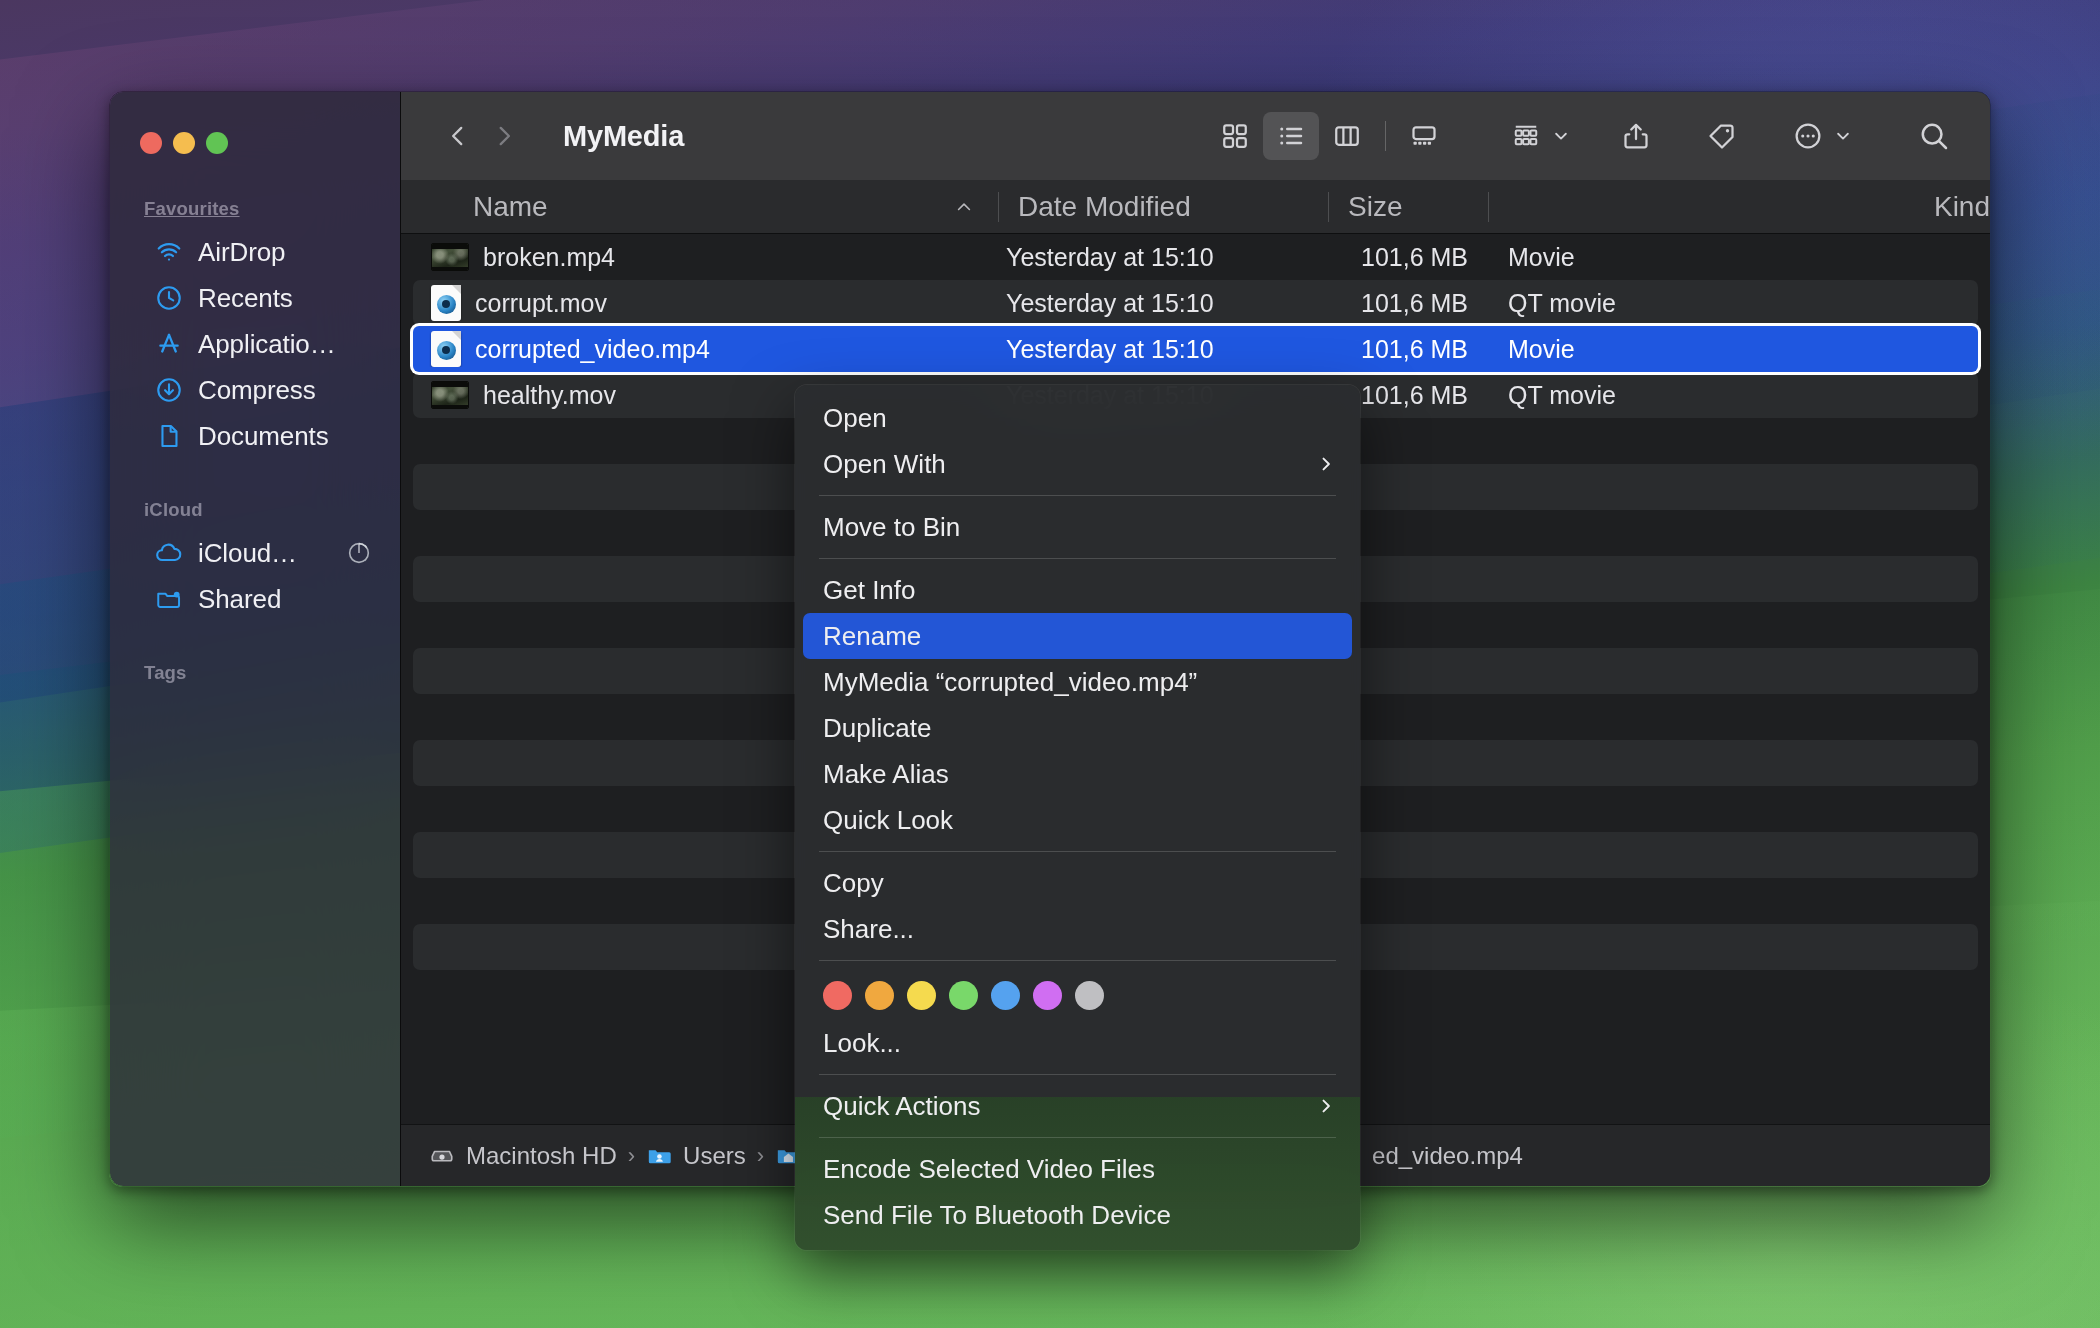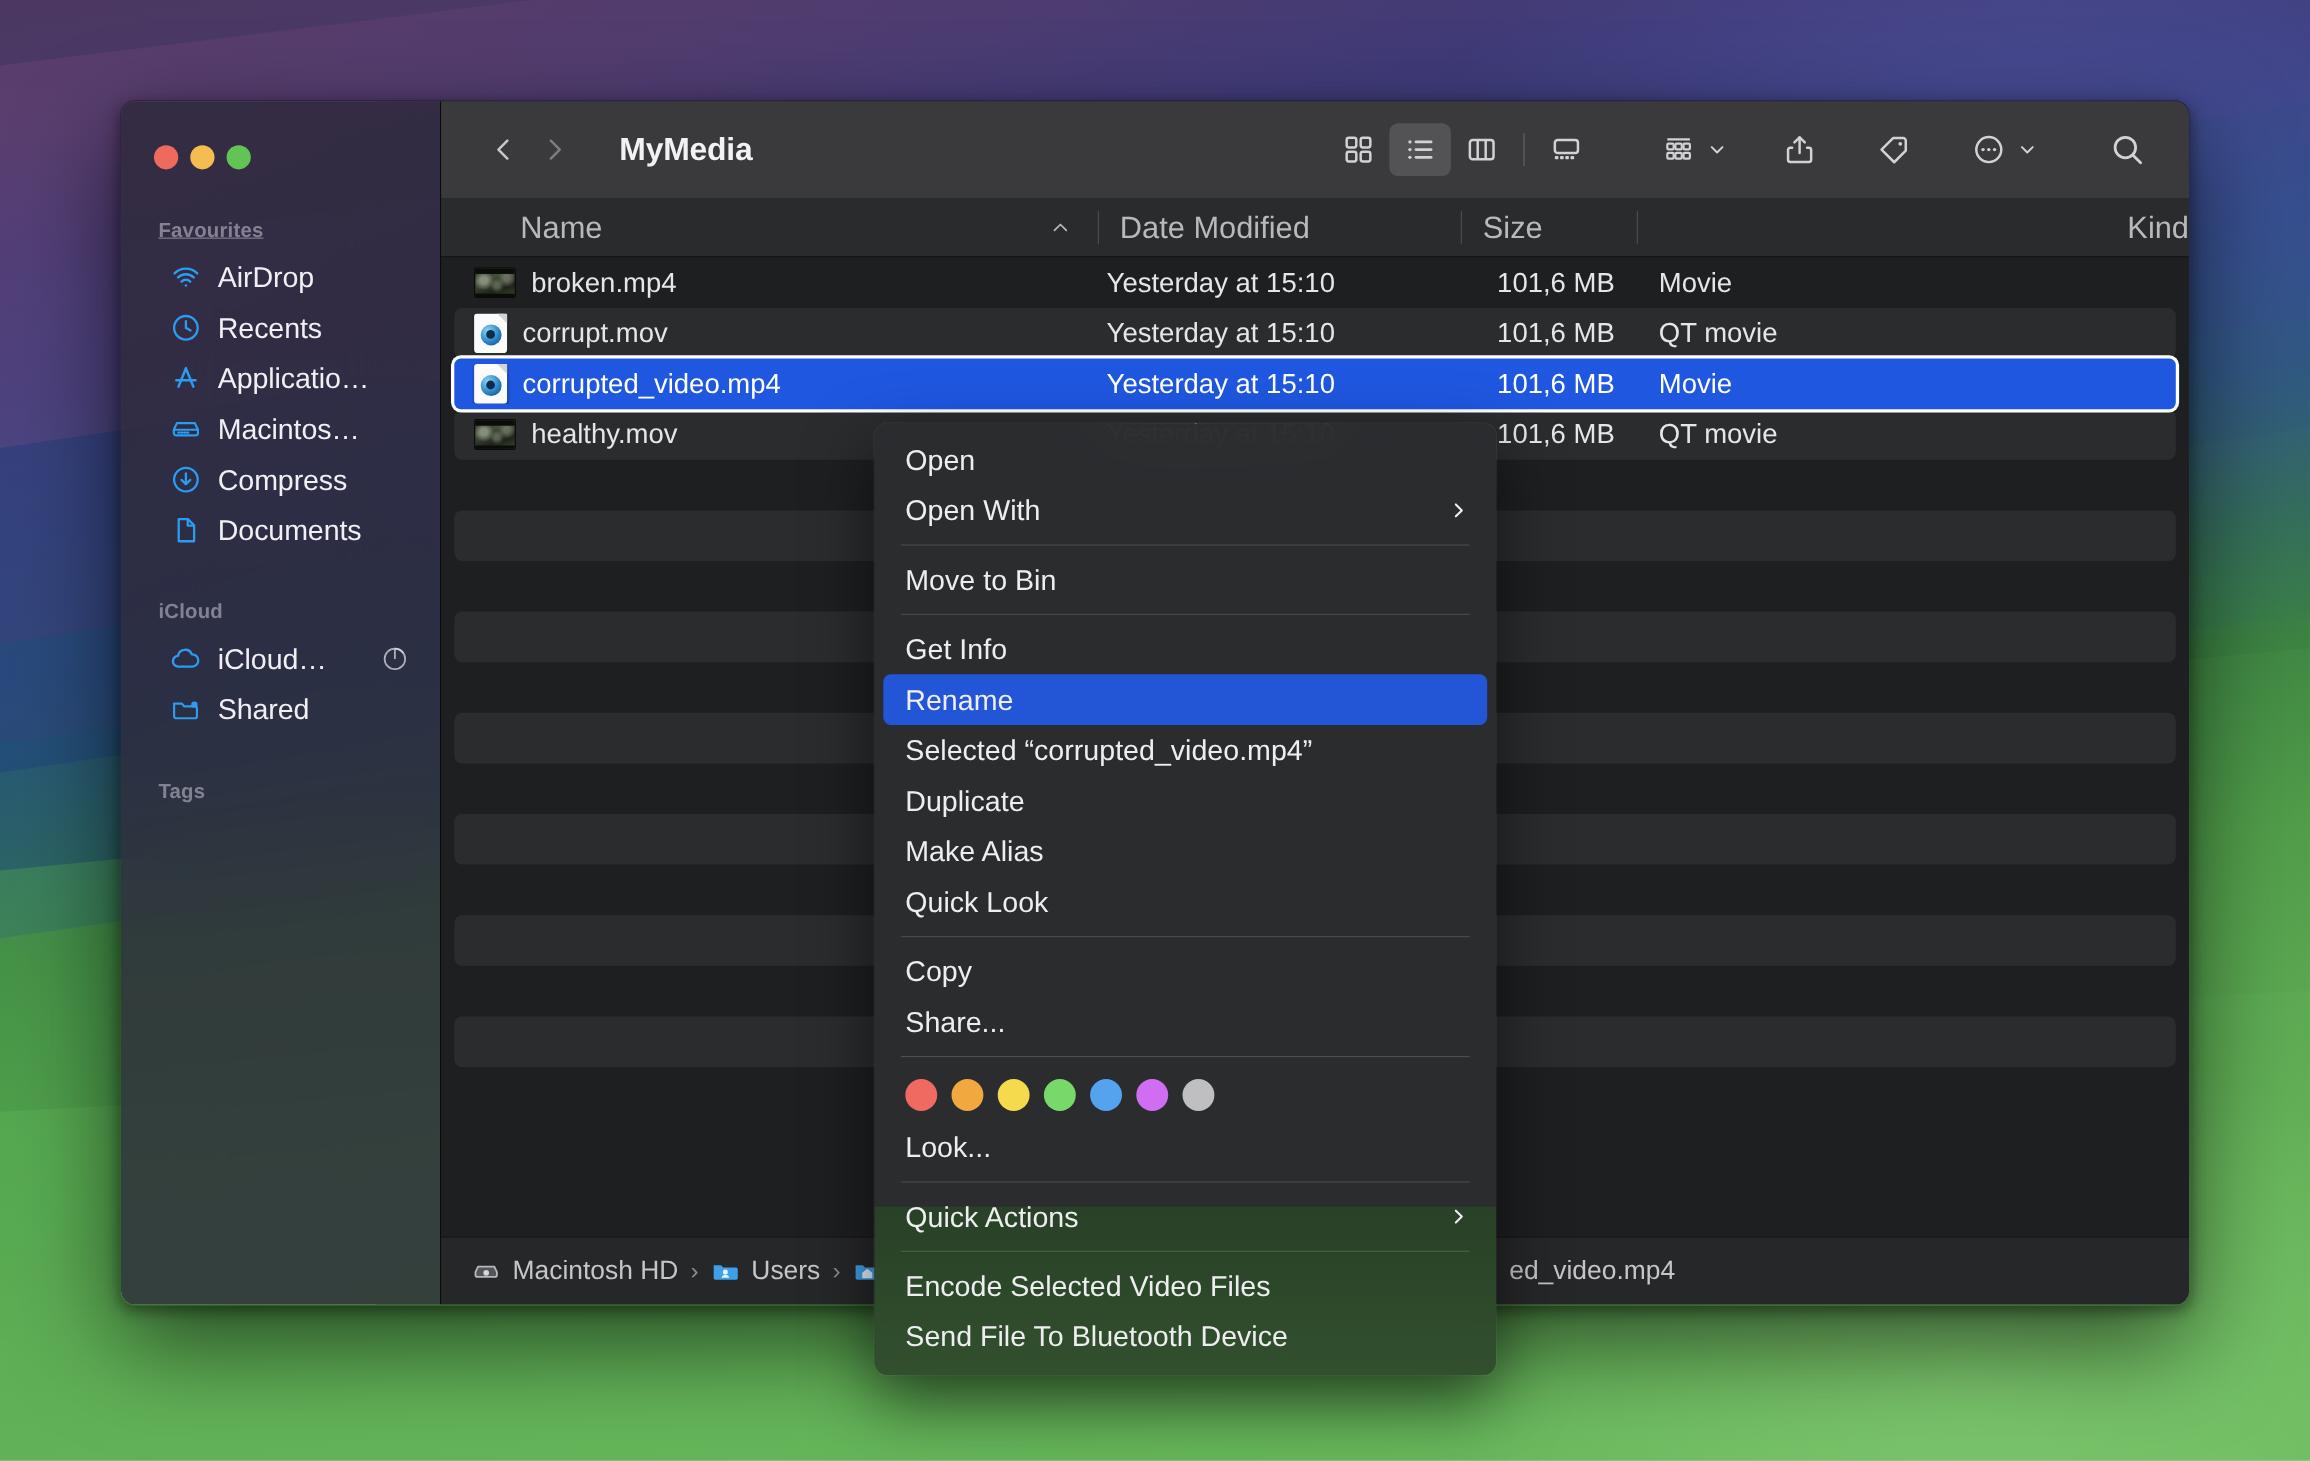--- a/index.html
+++ b/index.html
@@ -498,30 +498,20 @@
         <span class="sb-ico">
           <svg width="28" height="28" viewBox="0 0 24 24" fill="none" stroke="currentColor" stroke-width="2" stroke-linecap="round" stroke-linejoin="round">
             <path d="M12 4.2 6.2 18.4"></path>
               <path d="M12 4.2l5.8 14.2"></path>
               <path d="M4.6 13.4h14.8"></path>
           </svg>
         </span>
         <span class="sb-label">Applicatio…</span>
       </div>
 
-      <div class="sb-item">
-        <span class="sb-ico">
-          <svg width="28" height="28" viewBox="0 0 24 24" fill="none" stroke="currentColor" stroke-width="1.7" stroke-linejoin="round">
-            <path d="M2.6 12.6 5 7.4h14l2.4 5.2v2.6c0 1-.8 1.8-1.8 1.8H4.4c-1 0-1.8-.8-1.8-1.8z"></path>
-            <path d="M2.6 12.6h18.8"></path>
-            <path d="M6 14.8h1M8.3 14.8h1M10.6 14.8h1M12.9 14.8h1" stroke-linecap="round"></path>
-          </svg>
-        </span>
-        <span class="sb-label">Macintos…</span>
-      </div>
 
       <div class="sb-item">
         <span class="sb-ico">
           <svg width="28" height="28" viewBox="0 0 24 24" fill="none" stroke="currentColor" stroke-width="1.8" stroke-linecap="round" stroke-linejoin="round">
             <circle cx="12" cy="12" r="9.2"></circle>
               <path d="M12 7.2v8.2"></path>
               <path d="M8.6 12.2 12 15.6l3.4-3.4"></path>
           </svg>
         </span>
         <span class="sb-label">Compress</span>
@@ -819,21 +809,21 @@
         <svg width="20" height="20" viewBox="0 0 24 24" fill="none" stroke="currentColor" stroke-width="2.3" stroke-linecap="round" stroke-linejoin="round">
             <path d="M9 5.5 15.5 12 9 18.5"></path>
           </svg>
       </span>
     </div>
     <div class="msep"></div>
     <div class="mi">Move to Bin</div>
     <div class="msep"></div>
     <div class="mi">Get Info</div>
     <div class="mi highlight">Rename</div>
-    <div class="mi">Selected “corrupted_video.mp4”</div>
+    <div class="mi">MyMedia “corrupted_video.mp4”</div>
     <div class="mi">Duplicate</div>
     <div class="mi">Make Alias</div>
     <div class="mi">Quick Look</div>
     <div class="msep"></div>
     <div class="mi">Copy</div>
     <div class="mi">Share...</div>
     <div class="msep"></div>
     <div class="tagdots">
       <span class="tagdot" style="background:#f06a62"></span>
       <span class="tagdot" style="background:#f0a83f"></span>

